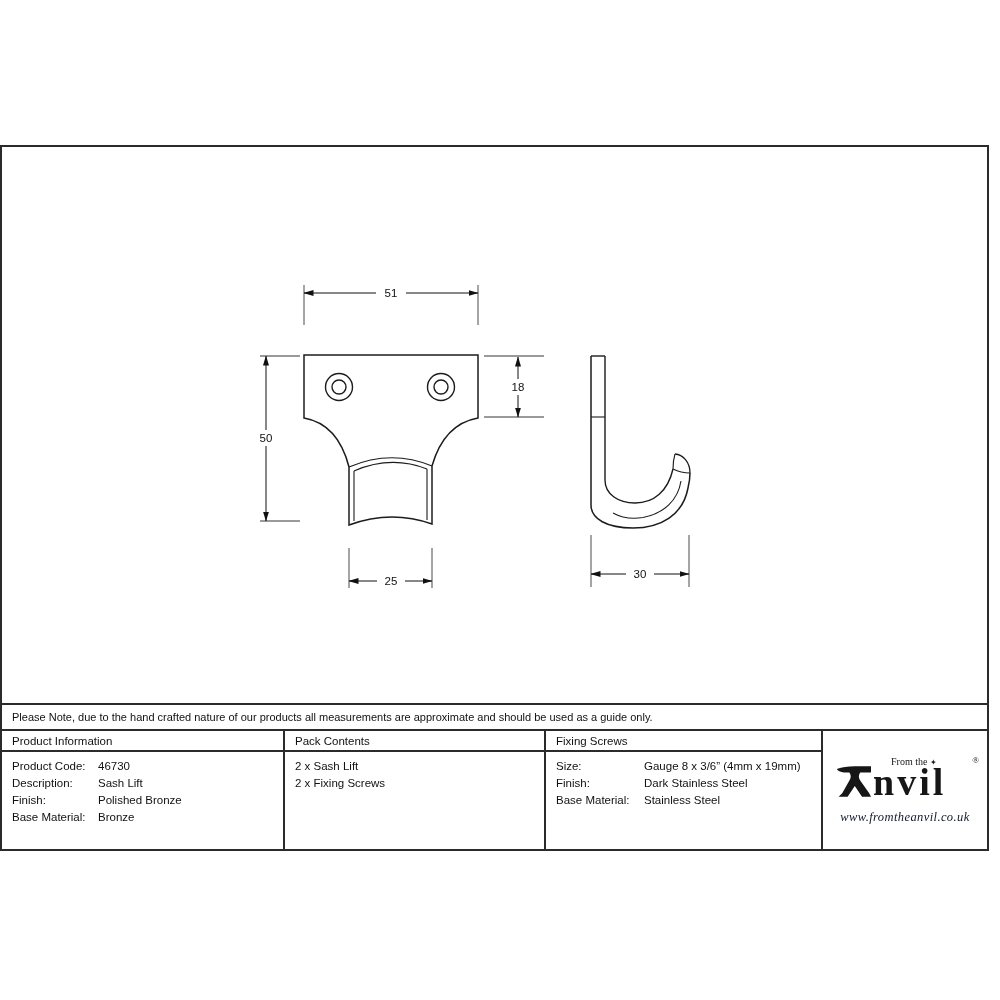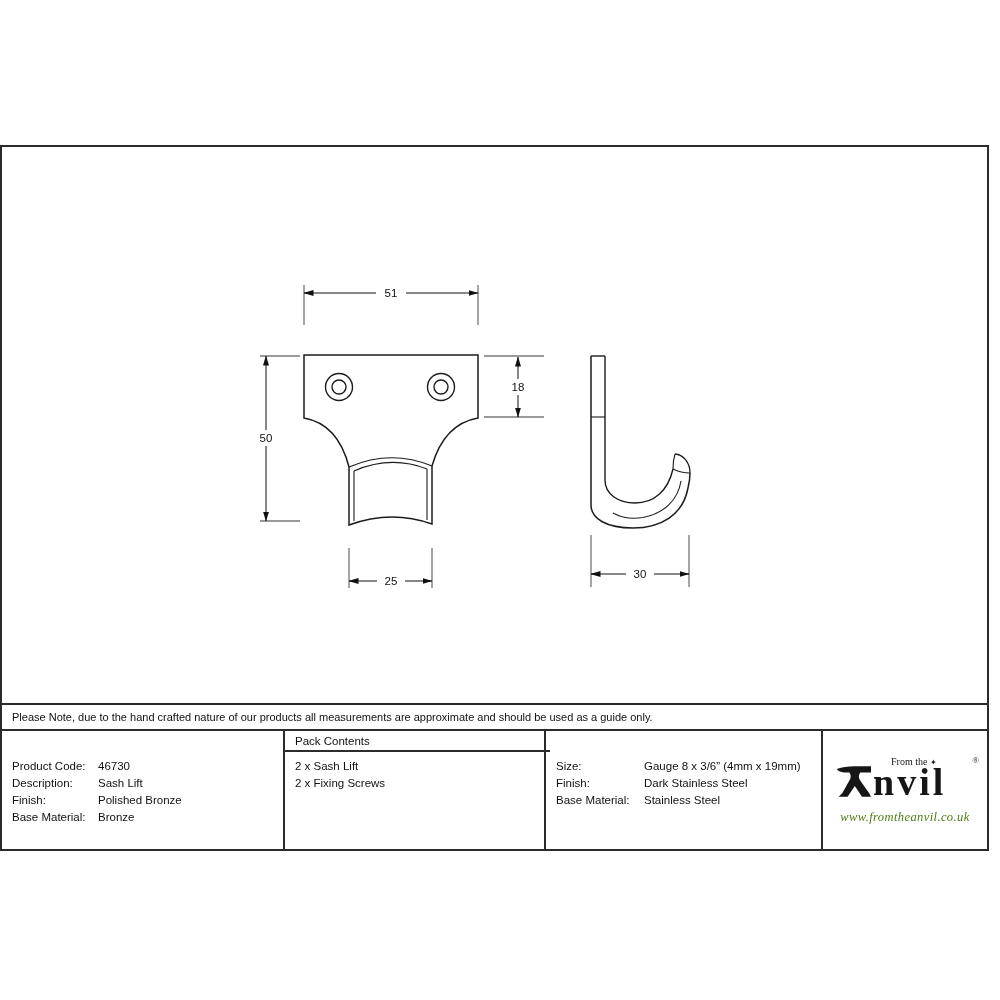--- a/index.html
+++ b/index.html
@@ -31,21 +31,21 @@
   .logo-cell{position:absolute;left:821px;top:0;width:164px;height:121px;
              display:flex;flex-direction:column;align-items:center;justify-content:center;text-align:right;}
   .logo-mark{position:relative;width:140px;height:48px;font-family:"Liberation Serif",serif;}
   .logo-row{position:absolute;left:0;bottom:10px;display:flex;align-items:flex-end;}
   .anvil-icon{width:36px;height:31px;margin-right:2px;}
   .logo-name{font-size:38px;line-height:30px;font-weight:700;letter-spacing:3px;color:#161616;}
   .logo-reg{position:absolute;right:-4px;top:-4px;font-size:9px;}
   .logo-fromthe{position:absolute;left:56px;top:-3px;font-size:10px;white-space:nowrap;color:#161616;}
   .logo-star{font-size:8px;}
   .logo-url{font-family:"Liberation Serif",serif;font-style:italic;font-size:12.5px;letter-spacing:.4px;
-            margin-top:3px;color:#4d7c0f;}
+            margin-top:3px;color:#0f172a;}
 </style>
 </head>
 <body>
 
 <div class="page">
   <div class="frame">
 
     <svg class="drawing-svg" width="985" height="556" viewBox="0 0 985 556">
       <defs>
         <marker id="arr" orient="auto-start-reverse" markerUnits="userSpaceOnUse" markerWidth="10" markerHeight="8" refX="9.5" refY="3">
@@ -125,22 +125,28 @@
 
     <div class="note-row">
       <span>Please Note, due to the hand crafted nature of our products all measurements are approximate and should be used as a guide only.</span>
     </div>
 
     <div class="spec-table">
       <div class="vline v1"></div>
       <div class="vline v2"></div>
       <div class="vline v3"></div>
 
+      <div class="hdr c1">
+        <span>Product Information</span>
+      </div>
       <div class="hdr c2">
         <span>Pack Contents</span>
+      </div>
+      <div class="hdr c3">
+        <span>Fixing Screws</span>
       </div>
 
       <div class="cellbody c1">
         <div class="kv">
           <span class="k">Product Code:</span>
           <span class="v">46730</span>
         </div>
         <div class="kv">
           <span class="k">Description:</span>
           <span class="v">Sash Lift</span>

